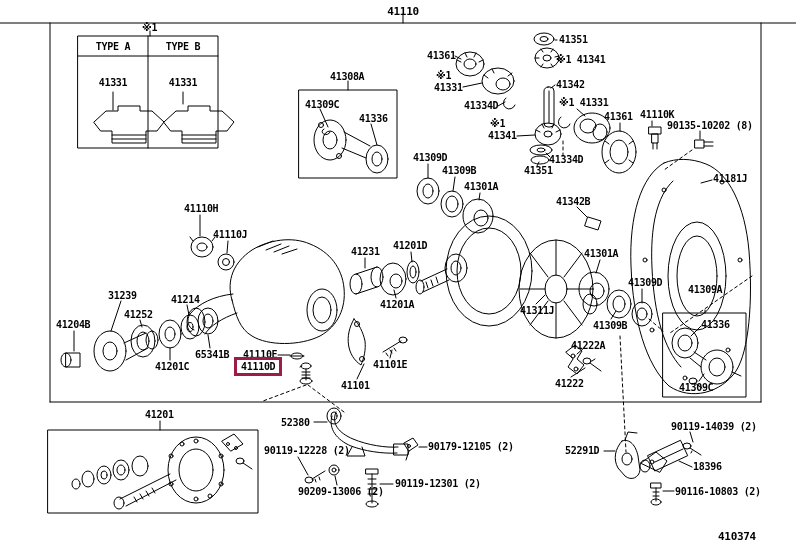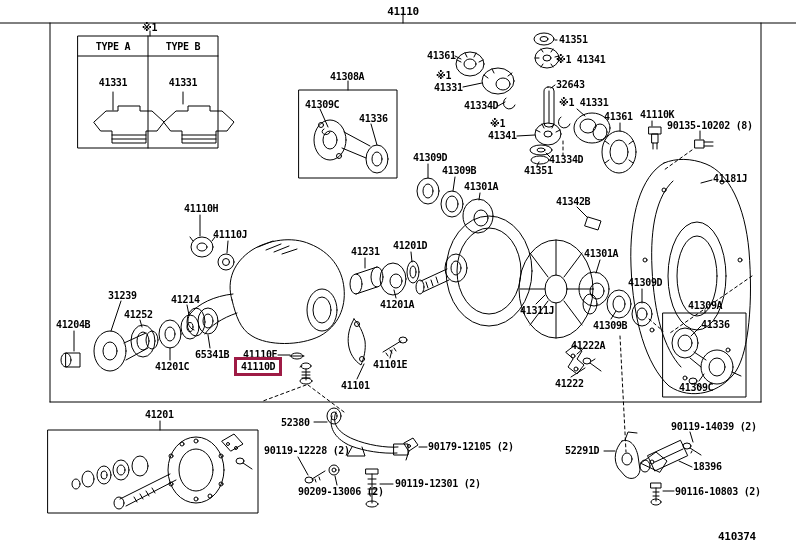--- a/index.html
+++ b/index.html
@@ -309,42 +309,42 @@
 <div class="lbl ctr" style="left:183px;top:77px">41331</div>
 
 <div class="lbl" style="left:330px;top:71px">41308A</div>
 <div class="lbl" style="left:305px;top:99px">41309C</div>
 <div class="lbl" style="left:359px;top:113px">41336</div>
 <div class="lbl" style="left:427px;top:50px">41361</div>
 <div class="lbl" style="left:559px;top:34px">41351</div>
 <div class="lbl" style="left:556px;top:54px">※1 41341</div>
 <div class="lbl" style="left:436px;top:70px">※1</div>
 <div class="lbl" style="left:434px;top:82px">41331</div>
-<div class="lbl" style="left:556px;top:79px">32643</div>
+<div class="lbl" style="left:556px;top:79px">41342</div>
 <div class="lbl" style="left:464px;top:100px">41334D</div>
 <div class="lbl" style="left:559px;top:97px">※1 41331</div>
 <div class="lbl" style="left:490px;top:118px">※1</div>
 <div class="lbl" style="left:488px;top:130px">41341</div>
 <div class="lbl" style="left:549px;top:154px">41334D</div>
 <div class="lbl" style="left:524px;top:165px">41351</div>
 <div class="lbl" style="left:604px;top:111px">41361</div>
 <div class="lbl" style="left:640px;top:109px">41110K</div>
 <div class="lbl" style="left:667px;top:120px">90135-10202 (8)</div>
 <div class="lbl" style="left:713px;top:173px">41181J</div>
 <div class="lbl" style="left:413px;top:152px">41309D</div>
 <div class="lbl" style="left:442px;top:165px">41309B</div>
 <div class="lbl" style="left:464px;top:181px">41301A</div>
 <div class="lbl" style="left:556px;top:196px">41342B</div>
 <div class="lbl" style="left:584px;top:248px">41301A</div>
 <div class="lbl" style="left:628px;top:277px">41309D</div>
 <div class="lbl" style="left:593px;top:320px">41309B</div>
 <div class="lbl" style="left:520px;top:305px">41311J</div>
 <div class="lbl" style="left:571px;top:340px">41222A</div>
 <div class="lbl" style="left:555px;top:378px">41222</div>
-<div class="lbl" style="left:688px;top:300px">41309A</div>
+<div class="lbl" style="left:688px;top:284px">41309A</div>
 <div class="lbl" style="left:701px;top:319px">41336</div>
 <div class="lbl" style="left:679px;top:382px">41309C</div>
 <div class="lbl" style="left:184px;top:203px">41110H</div>
 <div class="lbl" style="left:213px;top:229px">41110J</div>
 <div class="lbl" style="left:108px;top:290px">31239</div>
 <div class="lbl" style="left:124px;top:309px">41252</div>
 <div class="lbl" style="left:171px;top:294px">41214</div>
 <div class="lbl" style="left:56px;top:319px">41204B</div>
 <div class="lbl" style="left:195px;top:349px">65341B</div>
 <div class="lbl" style="left:155px;top:361px">41201C</div>

